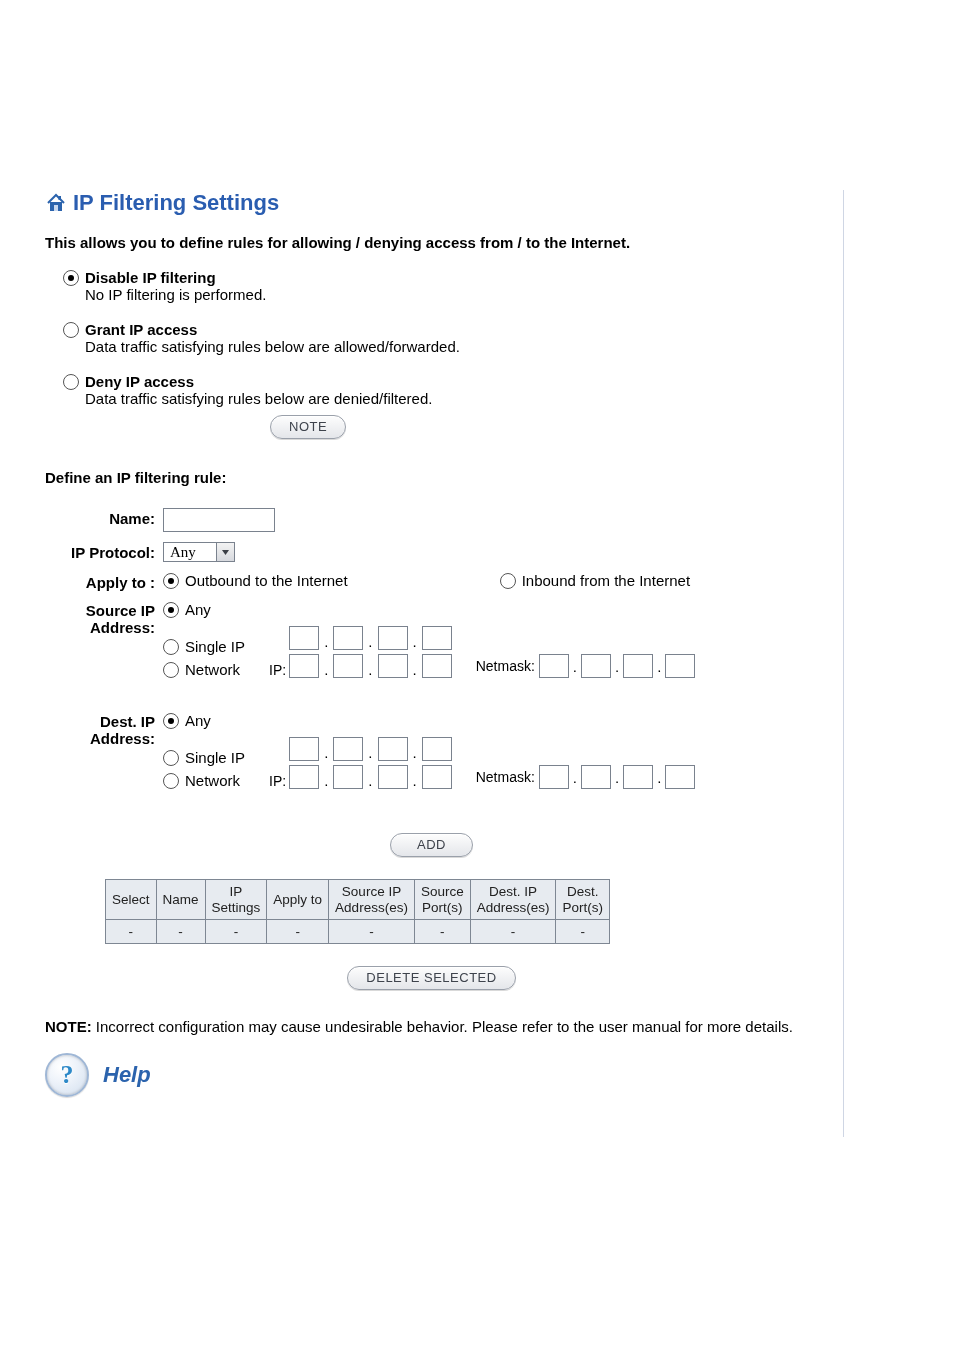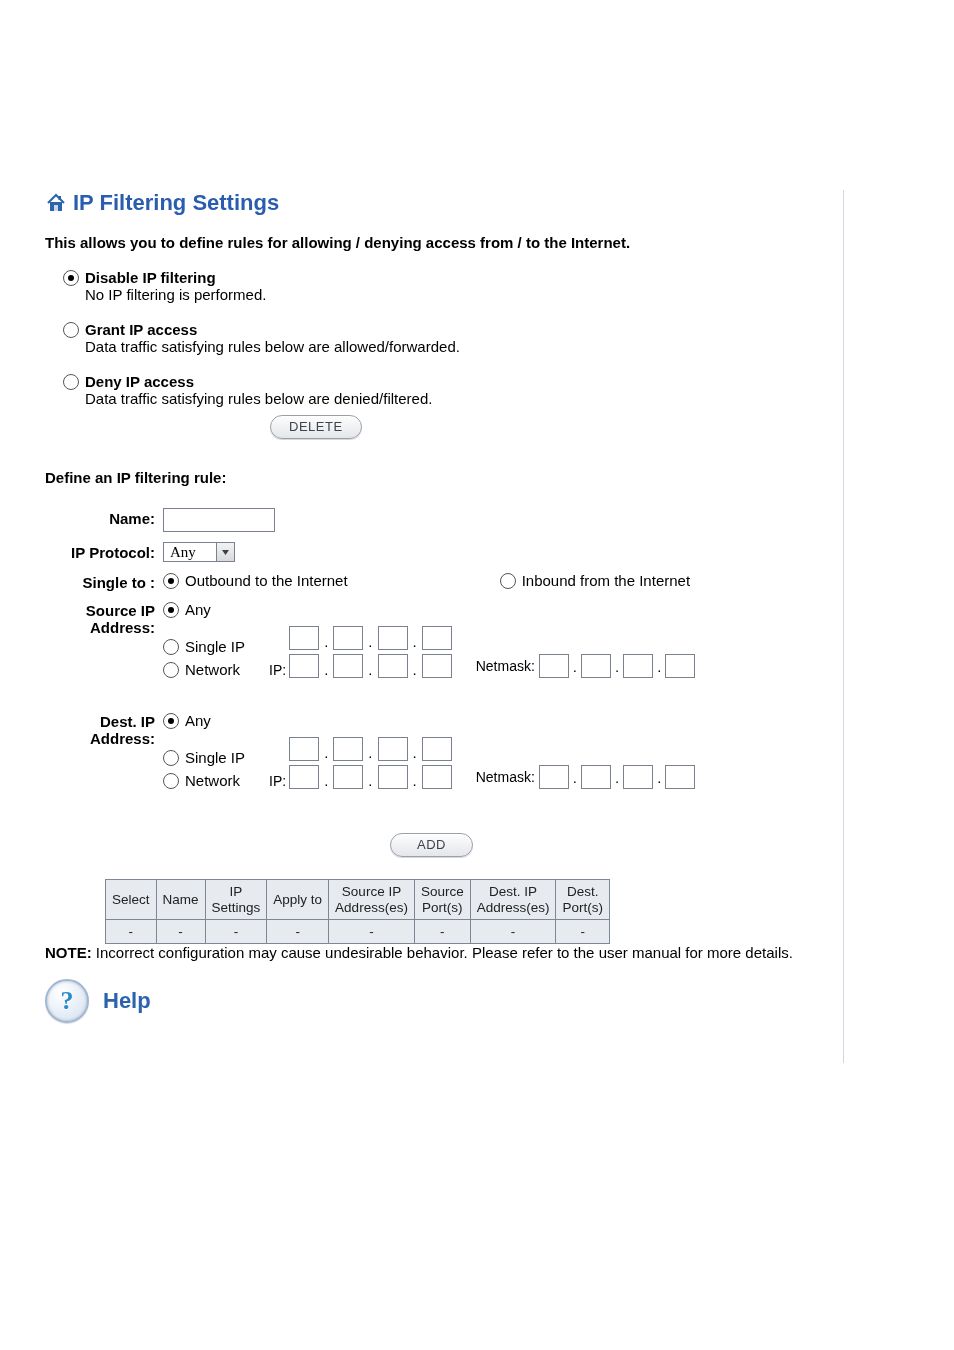--- a/index.html
+++ b/index.html
@@ -117,21 +117,21 @@
     display:flex;align-items:center;justify-content:center;
     box-shadow:inset 0 0 3px rgba(0,0,0,0.25),0 1px 1px rgba(0,0,0,0.15);
     cursor:pointer;
   }
   .help-icon span{
     font-family:Georgia,serif;font-size:26px;font-weight:bold;color:#2d89c8;
     text-shadow:0 1px 0 #fff;
   }
   .help-text{
     font-family:"Trebuchet MS",sans-serif;
-    font-size:22px;color:#2b63ad;font-weight:600;
+    font-size:22px;font-style:italic;color:#2b63ad;font-weight:600;
   }
   .ip-2rows{display:flex;flex-direction:column;gap:4px;}
 </style>
 </head>
 <body>
 <div class="page">
   <div class="panel">
 
     <div class="title-row">
       <span class="home-icon">
@@ -161,42 +161,42 @@
       <div class="radio-desc">Data traffic satisfying rules below are allowed/forwarded.</div>
 
       <div class="radio-line">
         <span class="radio-dot"></span>
         <label>Deny IP access</label>
       </div>
       <div class="radio-desc">Data traffic satisfying rules below are denied/filtered.</div>
     </div>
 
     <div class="apply-wrap">
-      <span class="pill-btn">DELETE</span>
+      <span class="pill-btn">NOTE</span>
     </div>
 
     <div class="section-head">Define an IP filtering rule:</div>
 
     <div class="form-grid">
       <div class="fg-label">Name:</div>
       <div><input class="txt name-input" type="text" style=""></div>
 
       <div class="fg-label">IP Protocol:</div>
       <div>
         <span class="select-box">
           <span class="sel-val">Any</span>
           <span class="sel-btn">
             <svg width="9" height="7">
                 <path d="M1 1 L4.5 6 L8 1 Z" fill="#3b3f46"></path>
               </svg>
           </span>
         </span>
       </div>
 
-      <div class="fg-label">Single to :</div>
+      <div class="fg-label">Apply to :</div>
       <div class="applyto-row">
         <span class="group">
           <span class="radio-dot selected"></span>
           <span>Outbound to the Internet</span>
         </span>
         <span class="spacer"></span>
         <span class="group">
           <span class="radio-dot"></span>
           <span>Inbound from the Internet</span>
         </span>
@@ -335,20 +335,23 @@
         <td>-</td>
         <td>-</td>
         <td>-</td>
         <td>-</td>
         <td>-</td>
         <td>-</td>
       </tr>
     </tbody>
       </table>
 
+    <div class="del-wrap">
+      <span class="pill-btn">DELETE SELECTED</span>
+    </div>
 
     <p class="note-line">
       <b>NOTE:</b> <span>Incorrect configuration may cause undesirable behavior. Please refer to the user manual for more details.</span>
     </p>
 
     <div class="help-row">
       <span class="help-icon">
           <span>?</span>
         </span>
       <span class="help-text">Help</span>

